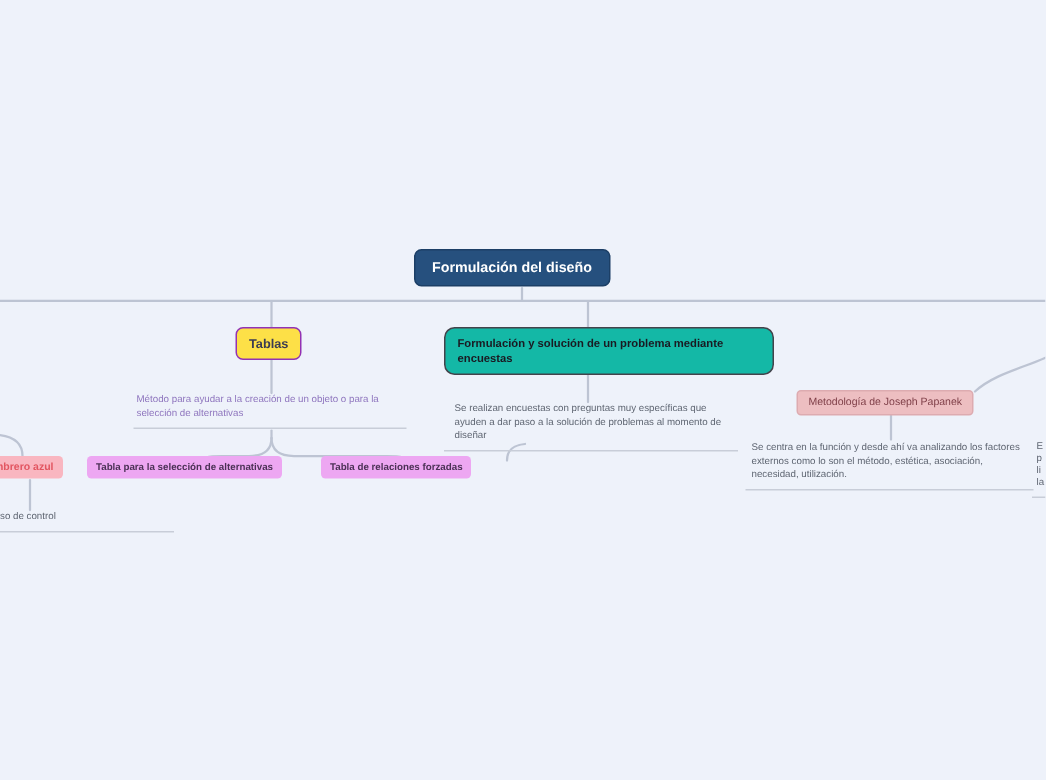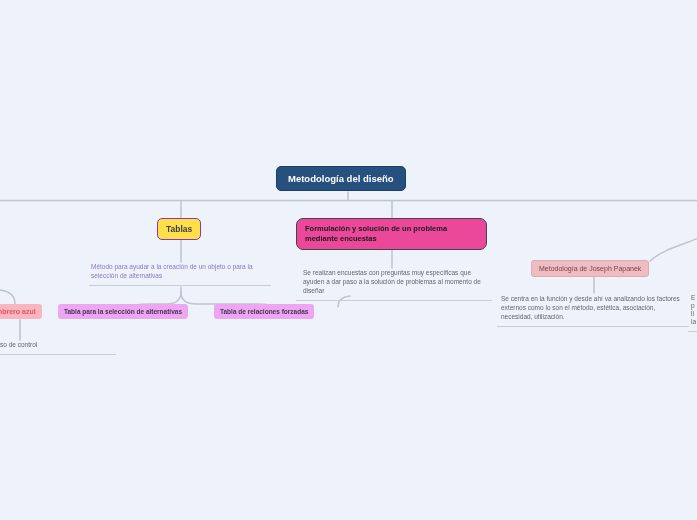--- a/index.html
+++ b/index.html
@@ -68,23 +68,23 @@
     left: -10px; top: 304px;
     padding: 4px 6px;
     background: #f9b6c0;
     border-radius: 3px;
     color: #e25560;
     font-size: 7px;
     font-weight: bold;
   }
   .gray-node {
     left: 296px; top: 218px;
-    width: 191px;
+    width: 220px;
     padding: 5px 8px;
-    background: #ec4899;
+    background: #14b8a6;
     border: 1.5px solid #43434b;
     border-radius: 7px;
     color: #1a1a22;
     font-size: 7.5px;
     font-weight: bold;
     white-space: normal;
     line-height: 1.3;
   }
   .rose-node {
     left: 531px; top: 260px;
@@ -147,21 +147,21 @@
     <path d="M 181 292 Q 181 304 196 304 L 258 304 Q 272 304 272 307"></path>
     <path d="M 338 307 Q 338 297 350 296"></path>
     <path d="M 15 304 Q 15 292 0 290 L -8 289"></path>
     <path d="M 20 320 V 340"></path>
     <path d="M 392 201 V 218"></path>
     <path d="M 392 250 V 268"></path>
     <path d="M 702 236 C 688 244 664 248 650 261"></path>
     <path d="M 594 276 V 293"></path>
   </svg>
 
-  <div class="node root-node">Metodología del diseño</div>
+  <div class="node root-node">Formulación del diseño</div>
 
   <div class="node tablas-node">Tablas</div>
 
   <div class="desc purple tablas-desc">Método para ayudar a la creación de un objeto o para la selección de alternativas</div>
 
   <div class="node plum-node child-1">Tabla para la selección de alternativas</div>
 
   <div class="node plum-node child-2">Tabla de relaciones forzadas</div>
 
   <div class="node pink-node">mbrero azul</div>

